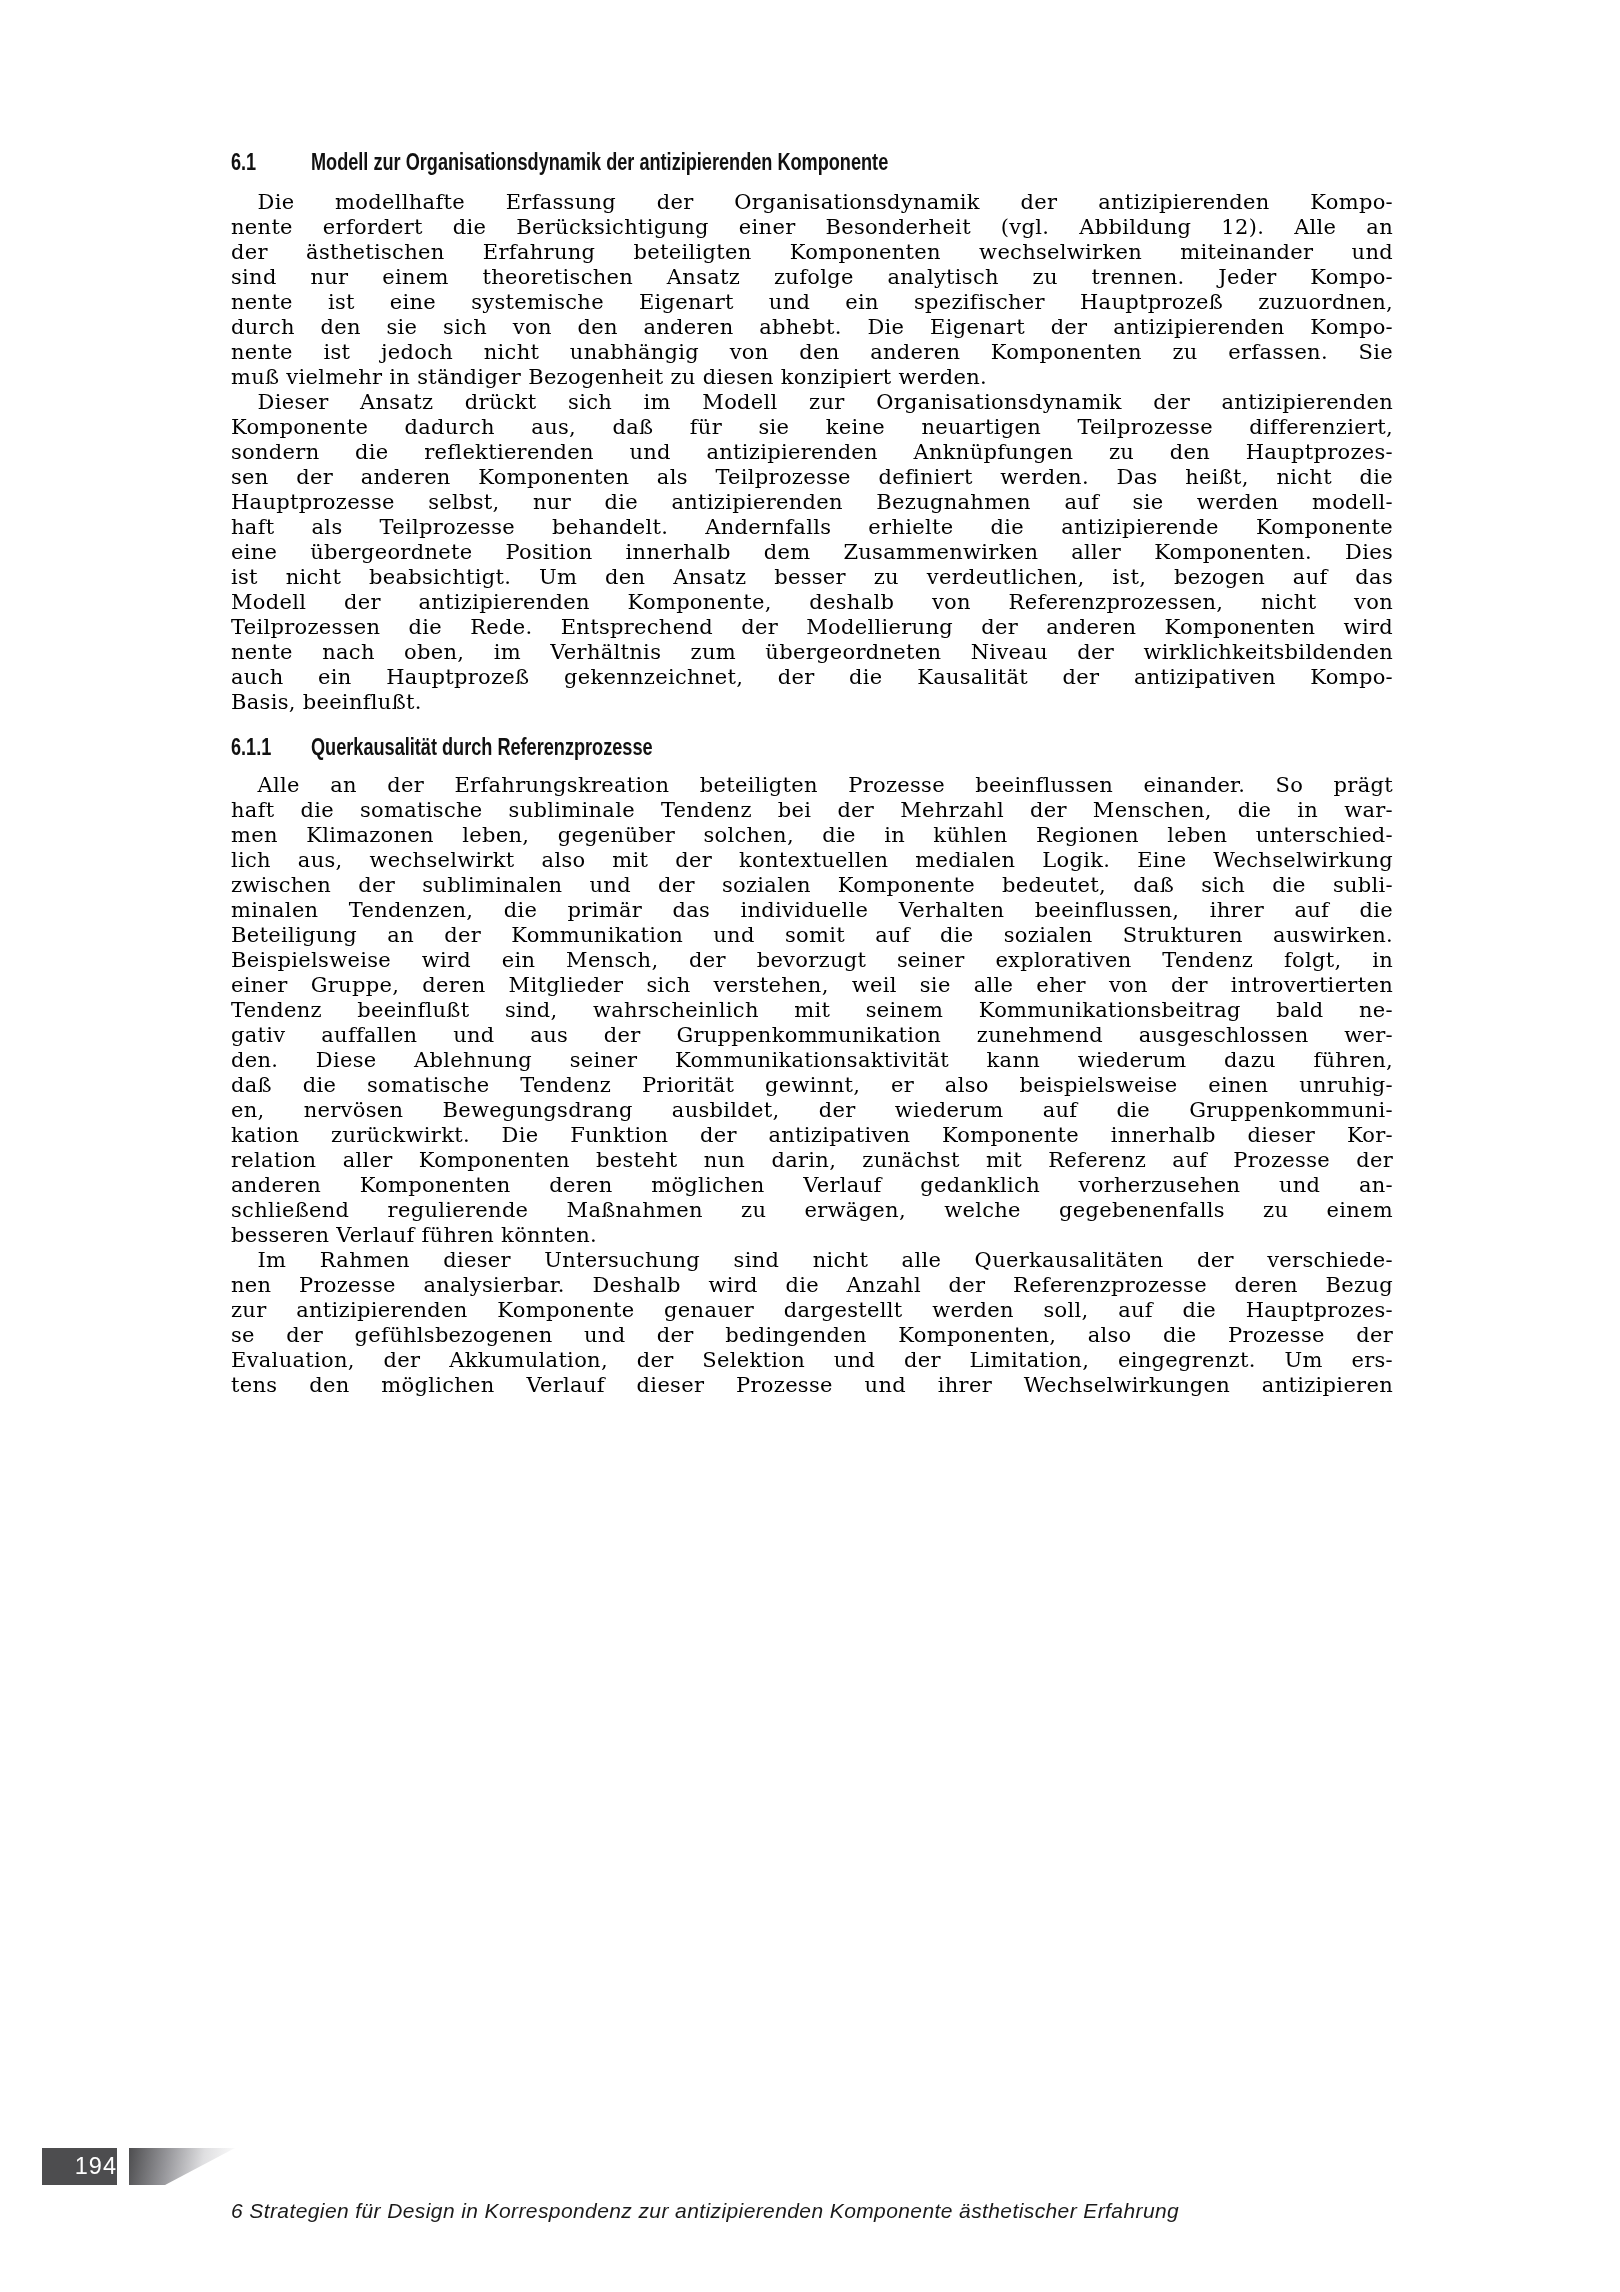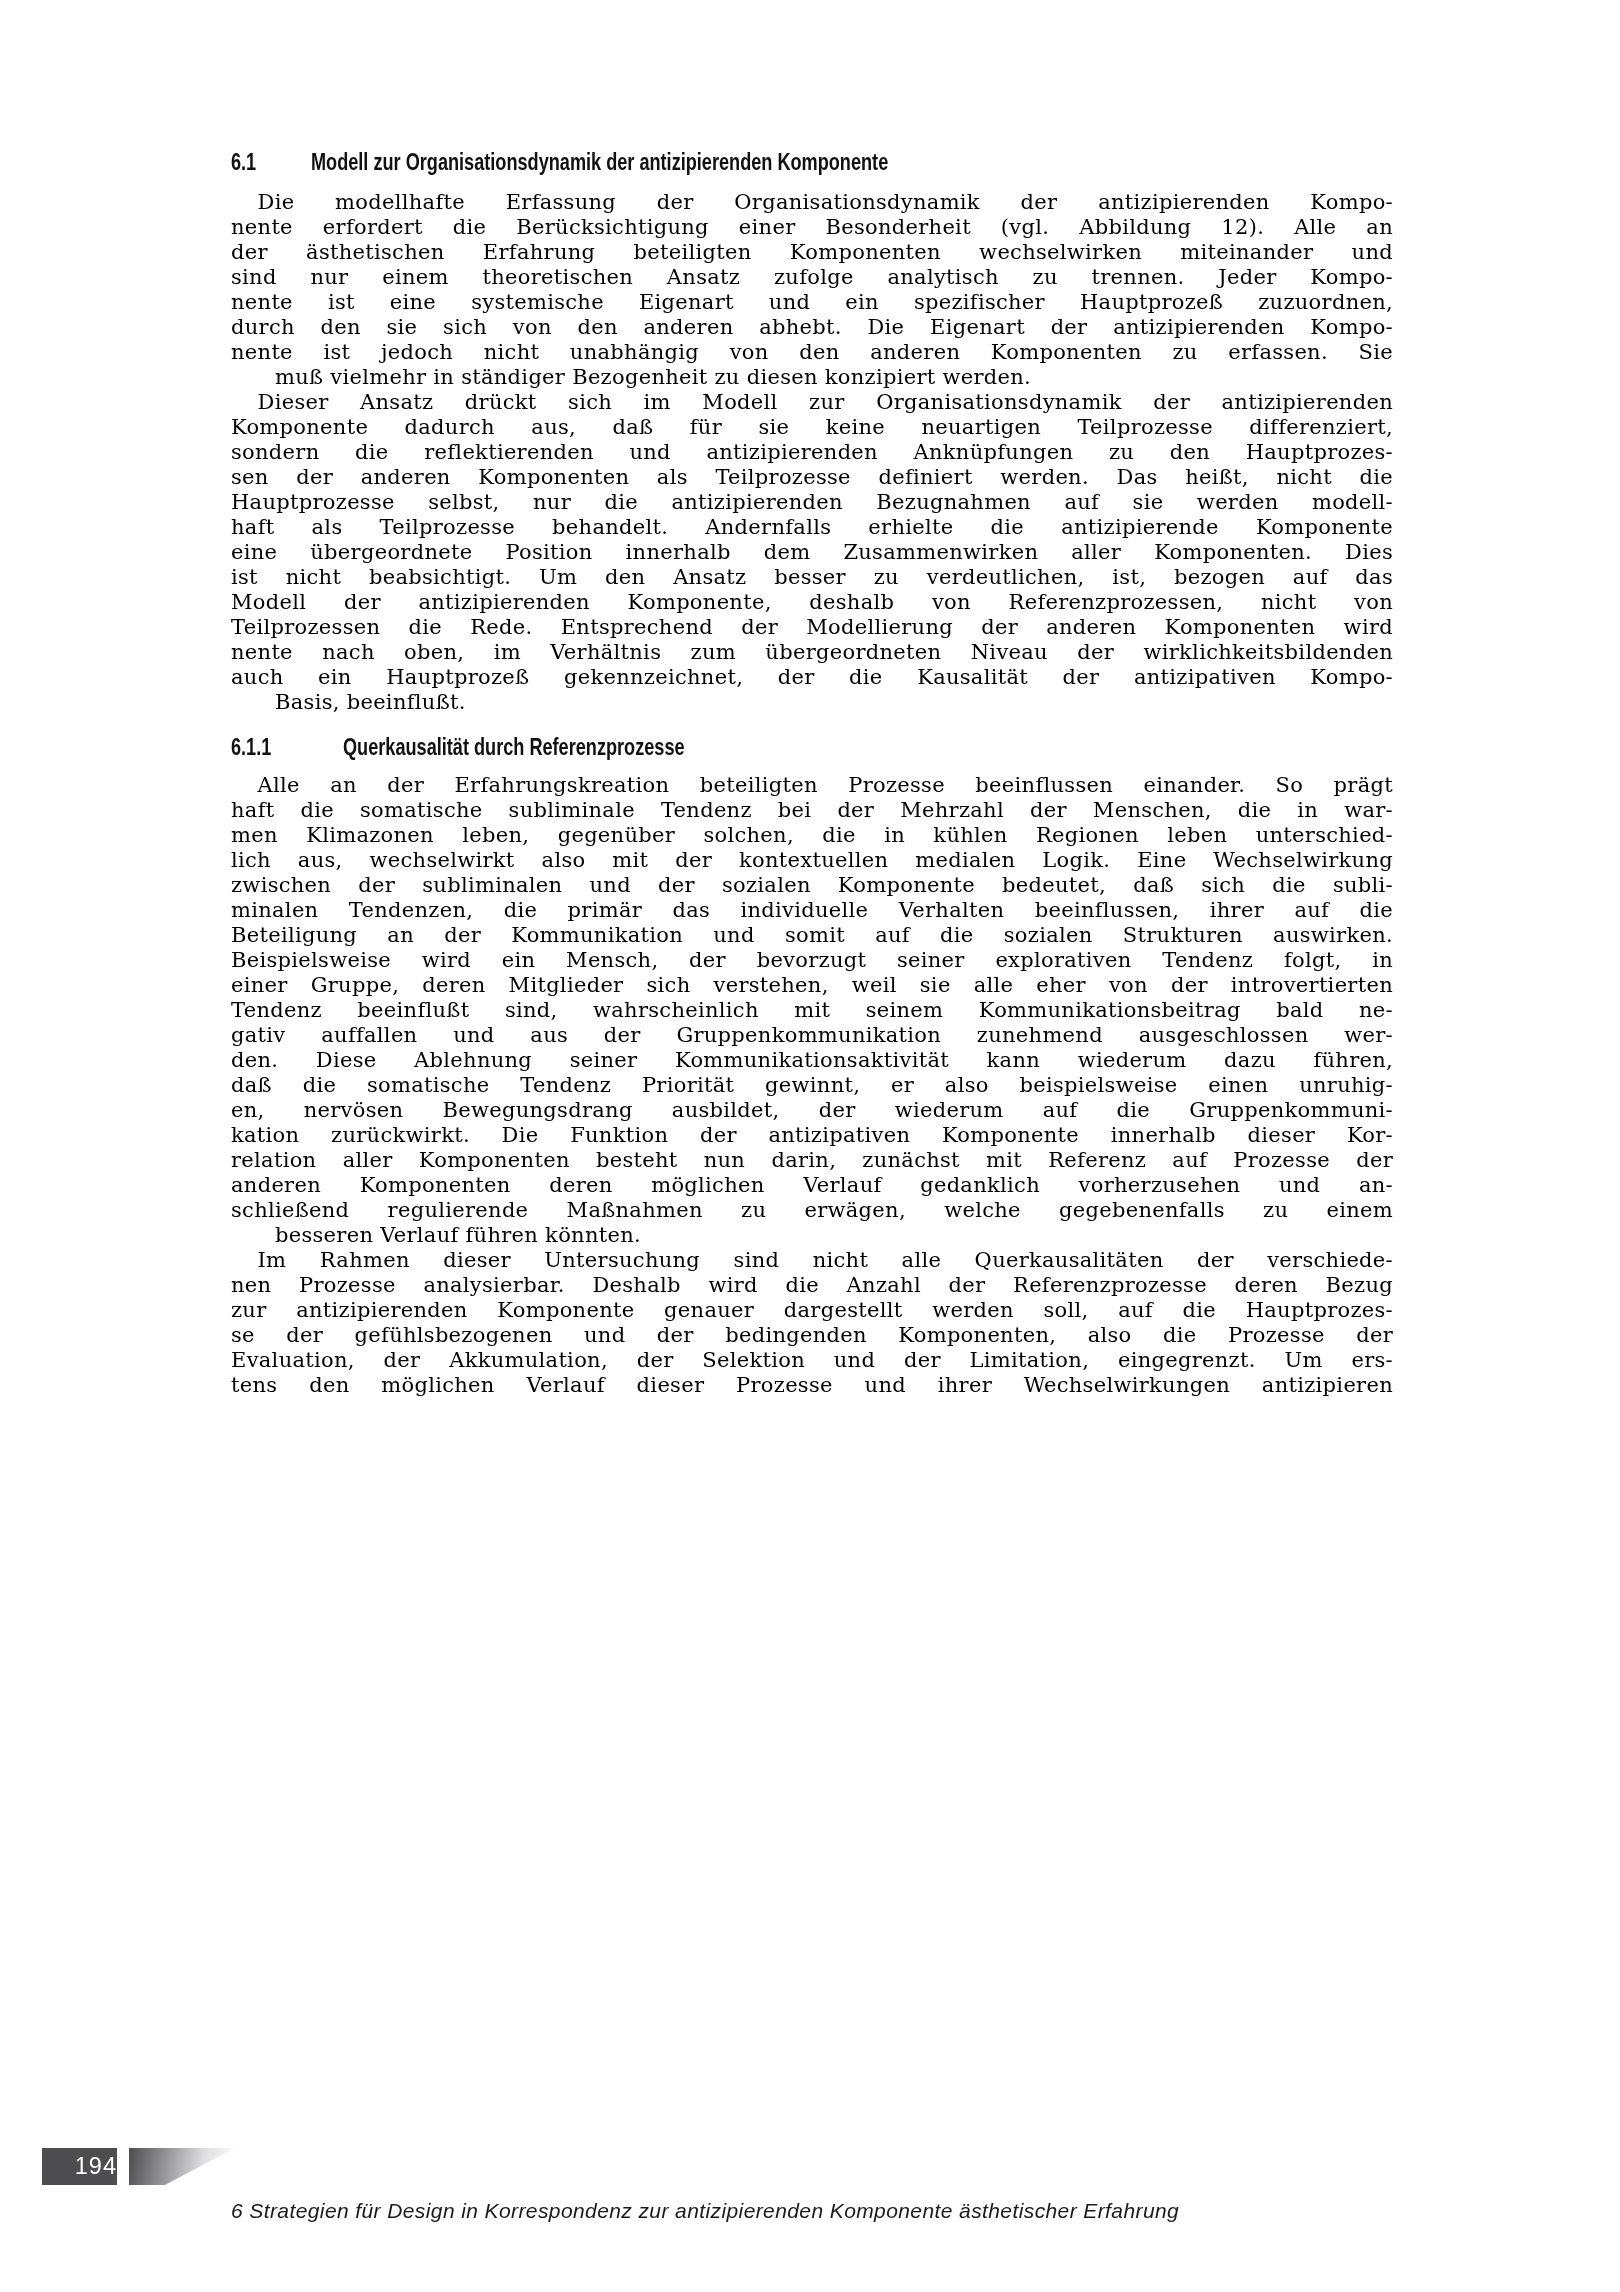--- a/index.html
+++ b/index.html
@@ -25,21 +25,21 @@
   .heading {
     display: flex;
     font-family: "Liberation Sans", sans-serif;
     font-weight: bold;
     font-size: 24.5px;
     line-height: 29px;
     color: #111111;
     margin-bottom: 13.7px;
     white-space: nowrap;
   }
-  .section + .section .heading { margin-top: 17.6px; margin-bottom: 11.8px; gap: 32px; }
+  .section + .section .heading { margin-top: 17.6px; margin-bottom: 11.8px; }
   .sec-num {
     flex: 0 0 80px;
     display: inline-block;
     transform: scaleX(0.74);
     transform-origin: left center;
   }
   .sec-title {
     flex: 1 1 auto;
     display: inline-block;
     transform: scaleX(0.74);
@@ -48,21 +48,21 @@
   .para { margin: 0; }
   .line {
     font-size: 21px;
     line-height: 25px;
     letter-spacing: 0.3px;
     text-align: justify;
     text-align-last: justify;
     color: #000000;
   }
   .line.first { text-indent: 26.5px; }
-  .line.end { text-align-last: left; margin-left: 44px; }
+  .line.end { text-align-last: left; }
   .footer { position: absolute; left: 0; top: 2148px; width: 1620px; height: 39px; }
   .pagenum-box {
     position: absolute;
     left: 42px; top: 0;
     width: 75px; height: 37px;
     background: #4d4d4f;
     color: #ffffff;
     font-family: "Liberation Sans", sans-serif;
     font-size: 23.5px;
     display: flex; align-items: center; justify-content: flex-end;

